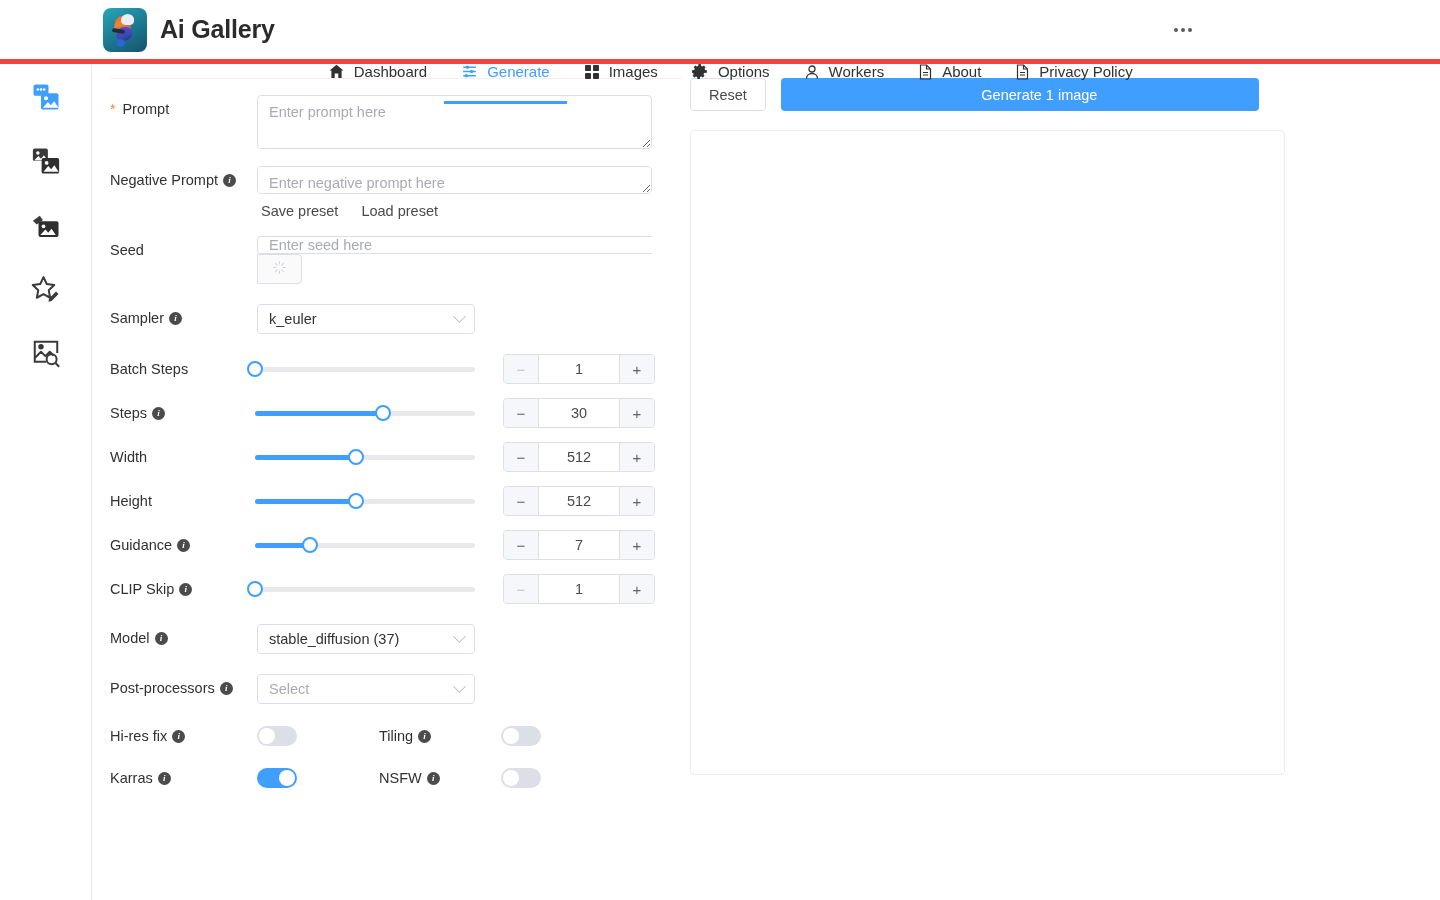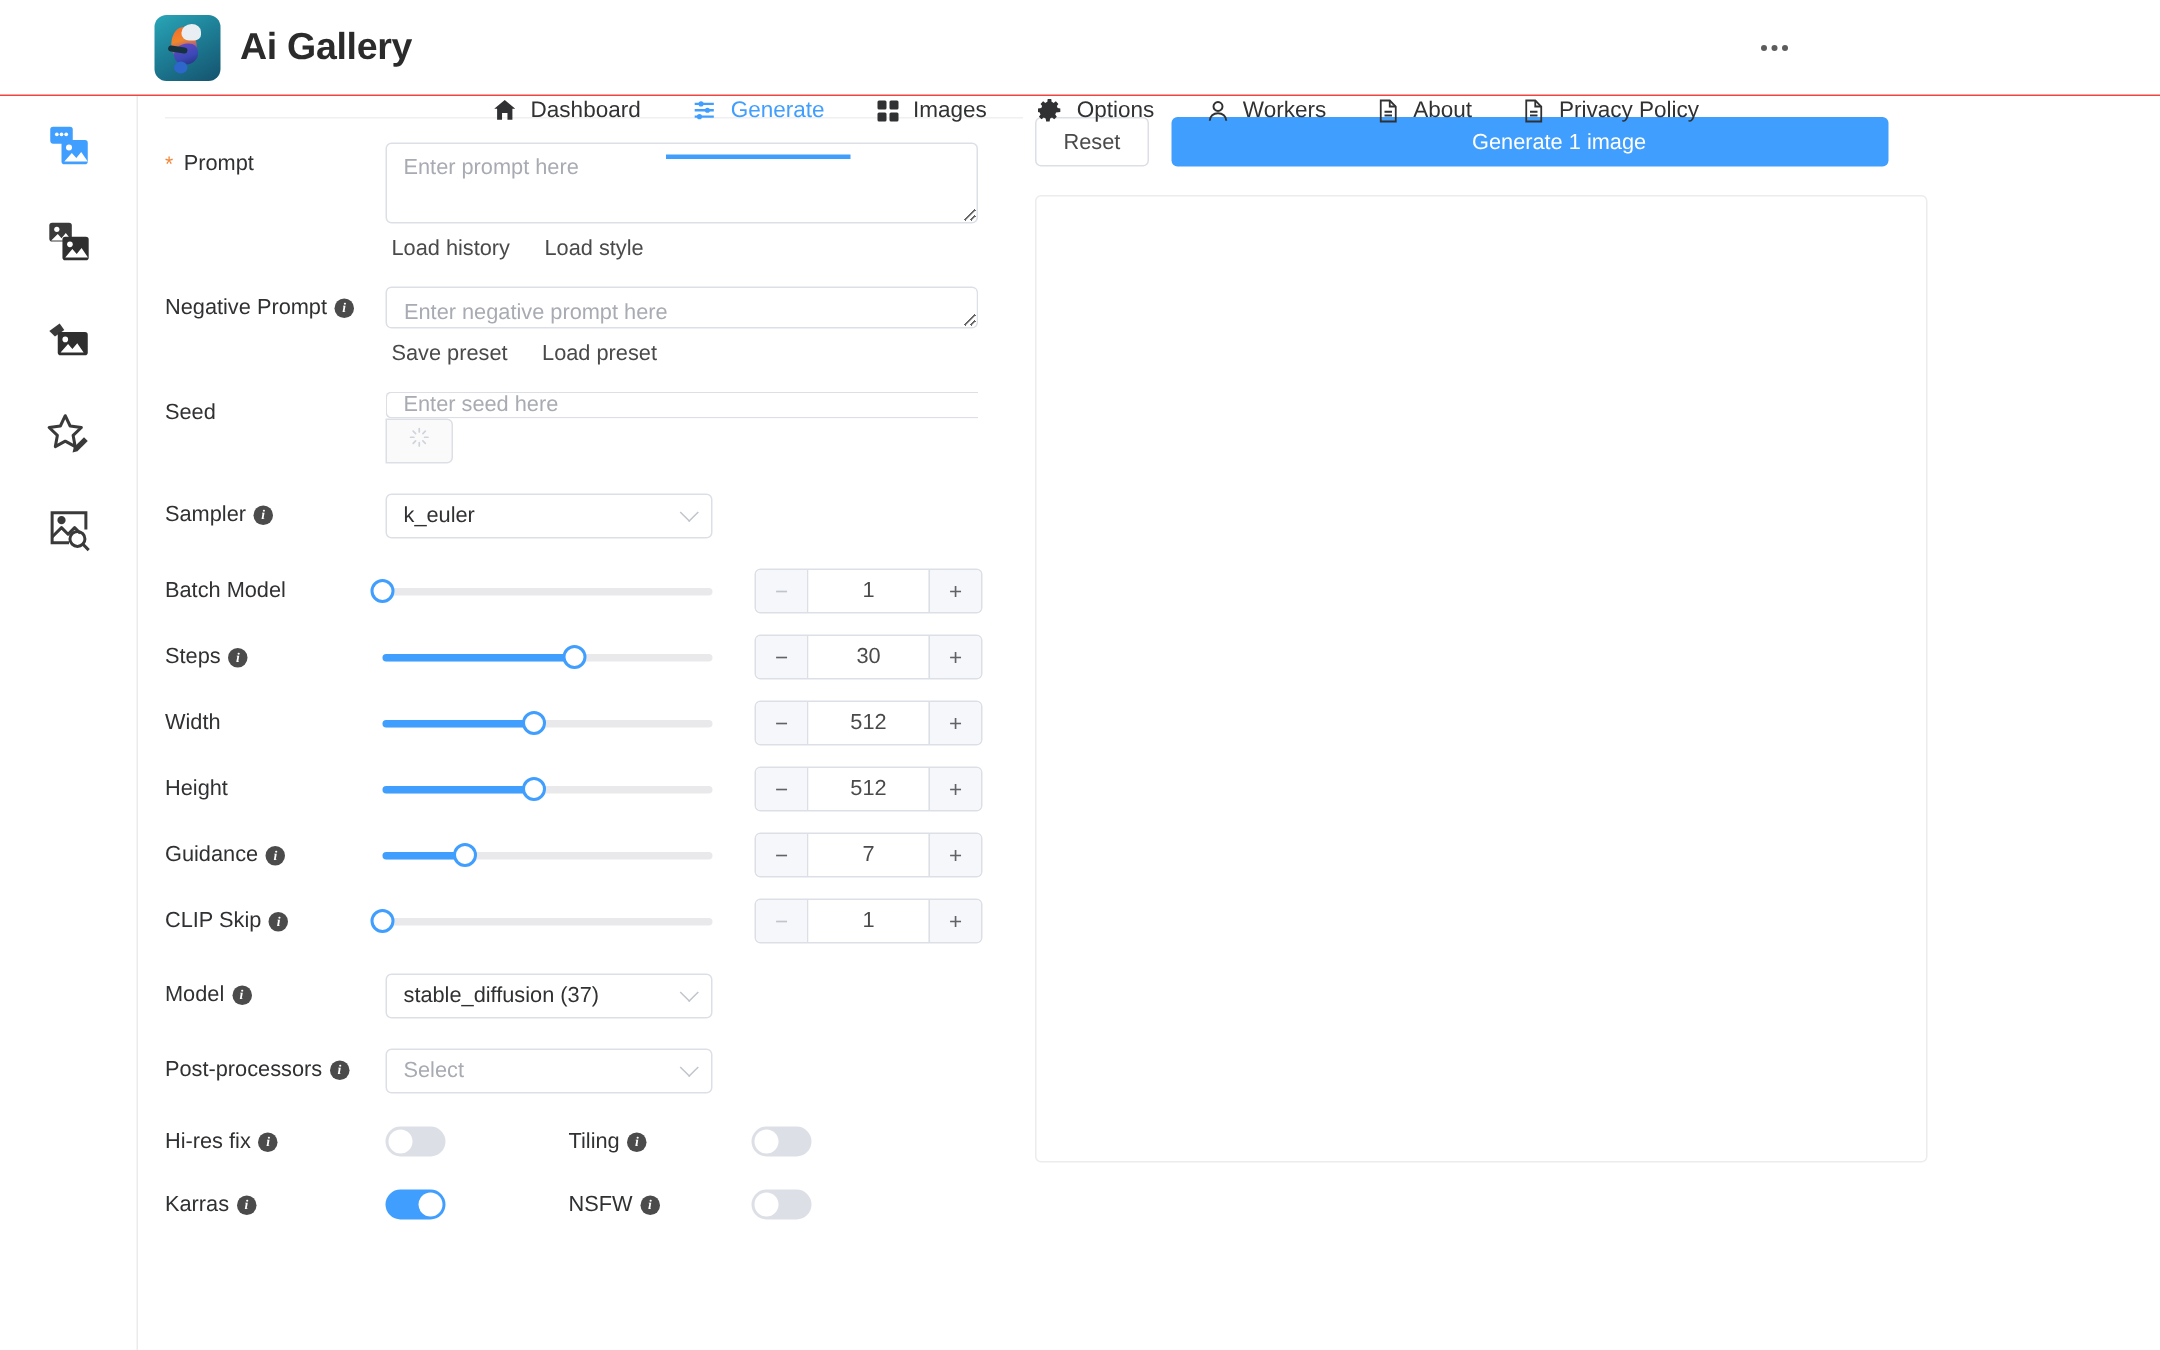--- a/index.html
+++ b/index.html
@@ -11,21 +11,21 @@
     overflow: hidden;
   }
 
   
   .header {
     position: relative;
     height: 64px;
     background: #fff;
     display: flex;
     align-items: center;
-    border-bottom: 1px solid #ef4444;
+    border-bottom: 5px solid #ef4444;
   }
   .brand {
     display: flex; align-items: center;
     margin-left: 103px;
     height: 64px;
   }
   .logo {
     width: 44px; height: 44px;
     border-radius: 8px;
     background: linear-gradient(150deg,#2aa6b8 0%,#1d7f96 45%,#15526e 100%);
@@ -460,24 +460,20 @@
       <div class="divider"></div>
 
 
       <div class="row">
         <div class="label">
           <span class="req">*</span>
           <span>Prompt</span>
         </div>
         <div class="field">
           <textarea class="ta ta-prompt" placeholder="Enter prompt here" style=""></textarea>
-          <div class="sublinks">
-            <span class="sublink">Load history</span>
-            <span class="sublink">Load style</span>
-          </div>
         </div>
       </div>
 
       <div class="row">
         <div class="label">
           <span>Negative Prompt</span>
           <span class="info">i</span>
         </div>
         <div class="field">
           <textarea class="ta ta-neg" placeholder="Enter negative prompt here" style=""></textarea>
@@ -514,21 +510,21 @@
         <div class="field">
           <div class="select">
             <span>k_euler</span>
             <span class="sel-chev"></span>
           </div>
         </div>
       </div>
 
       <div class="row slider-row">
         <div class="label">
-          <span>Batch Model</span>
+          <span>Batch Steps</span>
         </div>
         <div class="slider-wrap">
           <div class="track"></div>
           <div class="fill" style="width:0%"></div>
           <div class="knob" style="left:10px"></div>
         </div>
         <div class="stepper">
           <div class="step-btn dim">−</div>
           <div class="step-val">1</div>
           <div class="step-btn right">+</div>

